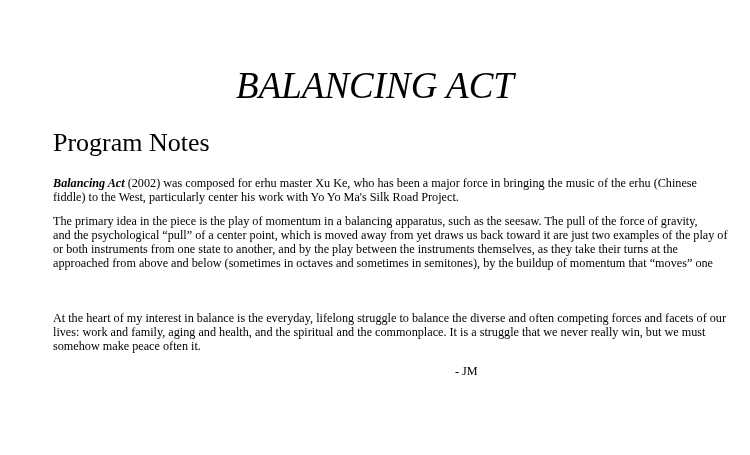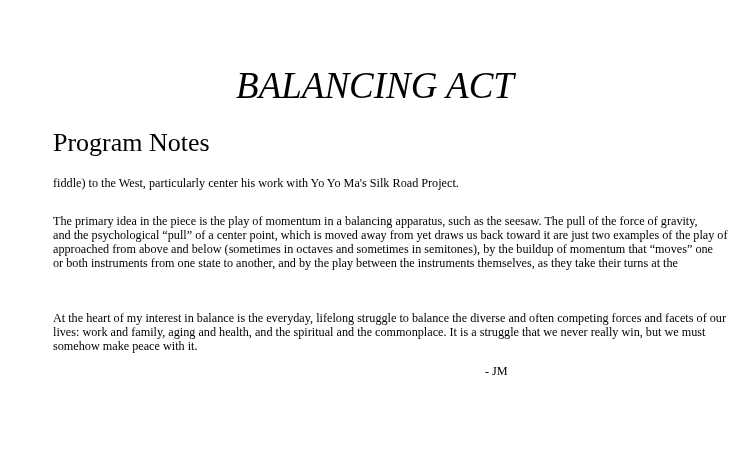--- a/index.html
+++ b/index.html
@@ -51,42 +51,42 @@
     .work-title {
       font-weight: bold;
       font-style: italic;
     }
     .signature {
       position: absolute;
       left: 455px;
       top: 364px;
       font-size: 12.2px;
       line-height: 14px;
-      margin-left: 30px;
     }
   </style>
 </head>
 <body>
 
 <div>
   <div class="title">BALANCING ACT</div>
 
   <div class="subtitle">Program Notes</div>
 
   <p class="para" id="p1">
+    <span class="line"><span class="work-title">Balancing Act</span><span> (2002) was composed for erhu master Xu Ke, who has been a major force in bringing the music of the erhu (Chinese</span></span>
     <span class="line">fiddle) to the West, particularly center his work with Yo Yo Ma's Silk Road Project.</span>
   </p>
 
   <p class="para" id="p2">
     <span class="line">The primary idea in the piece is the play of momentum in a balancing apparatus, such as the seesaw.   The pull of the force of gravity,</span>
     <span class="line">and the psychological “pull” of a center point, which is moved away from yet draws us back toward it are just two examples of the play of</span>
+    <span class="line">or both instruments from one state to another, and by the play between the instruments themselves, as they take their turns at the</span>
     <span class="line">approached from above and below (sometimes in octaves and sometimes in semitones), by the buildup of momentum that “moves” one</span>
-    <span class="line">or both instruments from one state to another, and by the play between the instruments themselves, as they take their turns at the</span>
   </p>
 
   <p class="para" id="p3">
     <span class="line">At the heart of my interest in balance is the everyday, lifelong struggle to balance the diverse and often competing forces and facets of our</span>
     <span class="line">lives:  work and family, aging and health, and the spiritual and the commonplace.  It is a struggle that we never really win, but we must</span>
-    <span class="line">somehow make peace with it.</span>
+    <span class="line">somehow make peace often it.</span>
   </p>
 
   <div class="signature">- JM</div>
 </div>
 
 </body></html>

